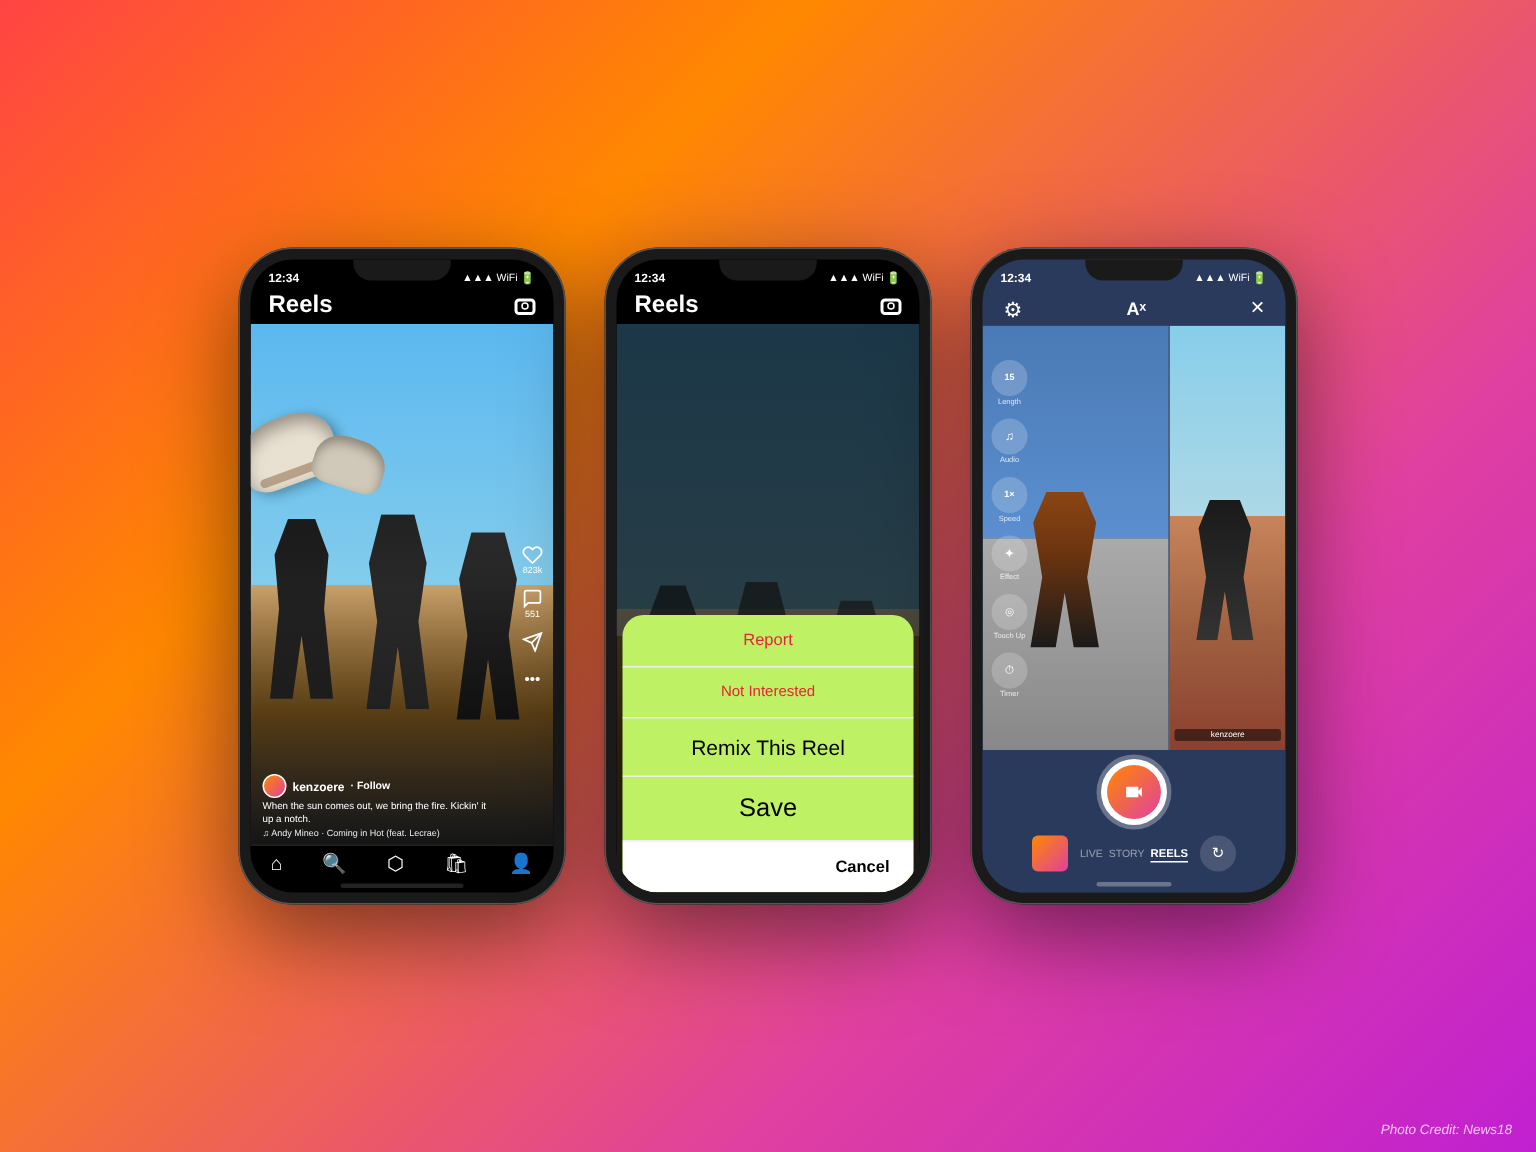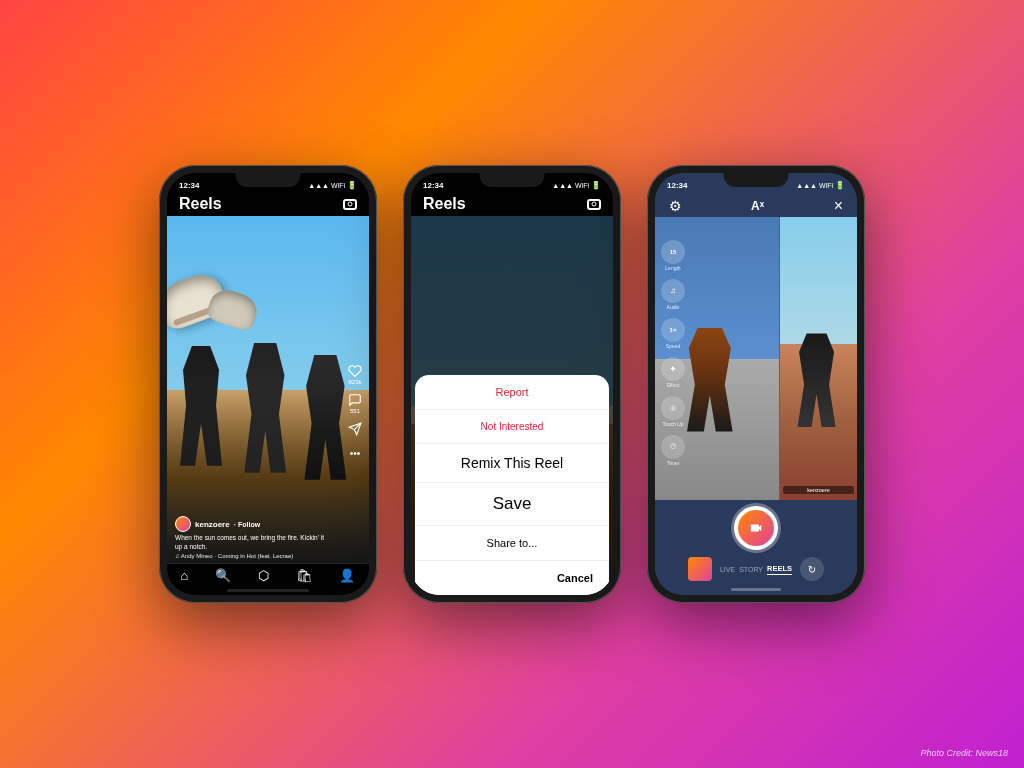--- a/index.html
+++ b/index.html
@@ -146,35 +146,32 @@
           </div>
           <div style="position:absolute;bottom:23%;left:35%;width:52px;height:120px;z-index:2;opacity:0.7;">
             <div style="width:100%;height:100%;background:#222;clip-path:polygon(30% 0%,70% 0%,85% 25%,75% 55%,88% 100%,60% 100%,50% 68%,40% 100%,12% 100%,25% 55%,15% 25%);"></div>
           </div>
           <div style="position:absolute;bottom:21%;right:8%;width:52px;height:115px;z-index:2;opacity:0.7;">
             <div style="width:100%;height:100%;background:#2a2a2a;clip-path:polygon(30% 0%,70% 0%,85% 25%,75% 55%,88% 100%,60% 100%,50% 68%,40% 100%,12% 100%,25% 55%,15% 25%);"></div>
           </div>
 
           <div style="position:absolute;inset:0;background:rgba(0,0,0,0.5);z-index:3;"></div>
 
-          <div style="position:absolute;bottom:0;left:4px;right:4px;z-index:20;background:#ffffff;border-radius:14px 14px 0 0;overflow:hidden;">
+          <div style="position:absolute;bottom:0;left:4px;right:4px;z-index:20;background:#bef264;border-radius:14px 14px 0 0;overflow:hidden;">
             <div style="padding:11px 16px;text-align:center;border-bottom:1px solid #eee;font-size:11px;color:#e8233b;cursor:pointer;">
               <span>Report</span>
             </div>
             <div style="padding:11px 16px;text-align:center;border-bottom:1px solid #eee;font-size:10px;color:#e8233b;cursor:pointer;">
               <span>Not Interested</span>
             </div>
             <div style="padding:11px 16px;text-align:center;border-bottom:1px solid #eee;font-size:14px;color:#000;cursor:pointer;">
               <span>Remix This Reel</span>
             </div>
             <div style="padding:11px 16px;text-align:center;border-bottom:1px solid #eee;font-size:17px;color:#000;cursor:pointer;">
               <span>Save</span>
-            </div>
-            <div style="padding:11px 16px;text-align:center;border-bottom:1px solid #eee;font-size:11px;color:#000;cursor:pointer;">
-              <span>Share to...</span>
             </div>
             <div style="padding:11px 16px;text-align:right;font-size:11px;color:#000;font-weight:600;cursor:pointer;background:#fff;">
               <span>Cancel</span>
             </div>
           </div>
         </div>
       </div>
     </div>
 
     <div style="width:218px;height:438px;background:#1a1a1a;border-radius:36px;padding:8px;box-shadow:0 20px 60px rgba(0,0,0,0.5),inset 0 0 0 1px #555;position:relative;">

